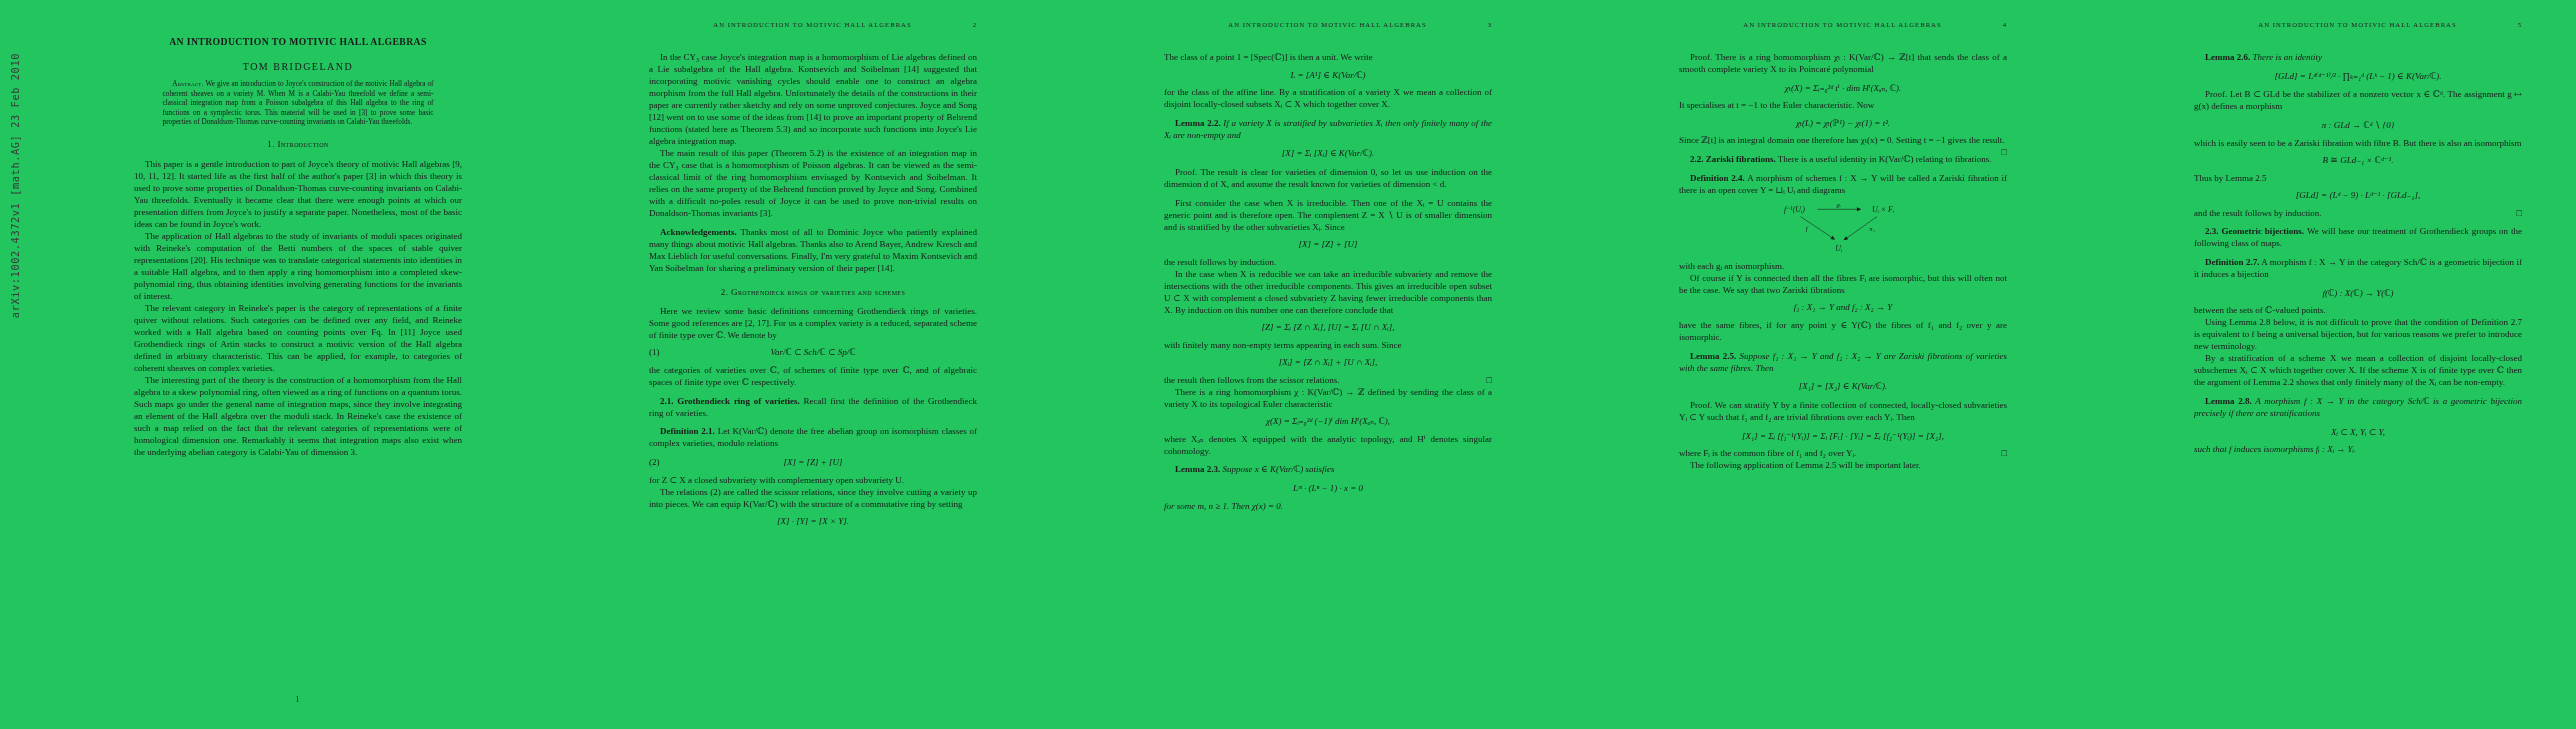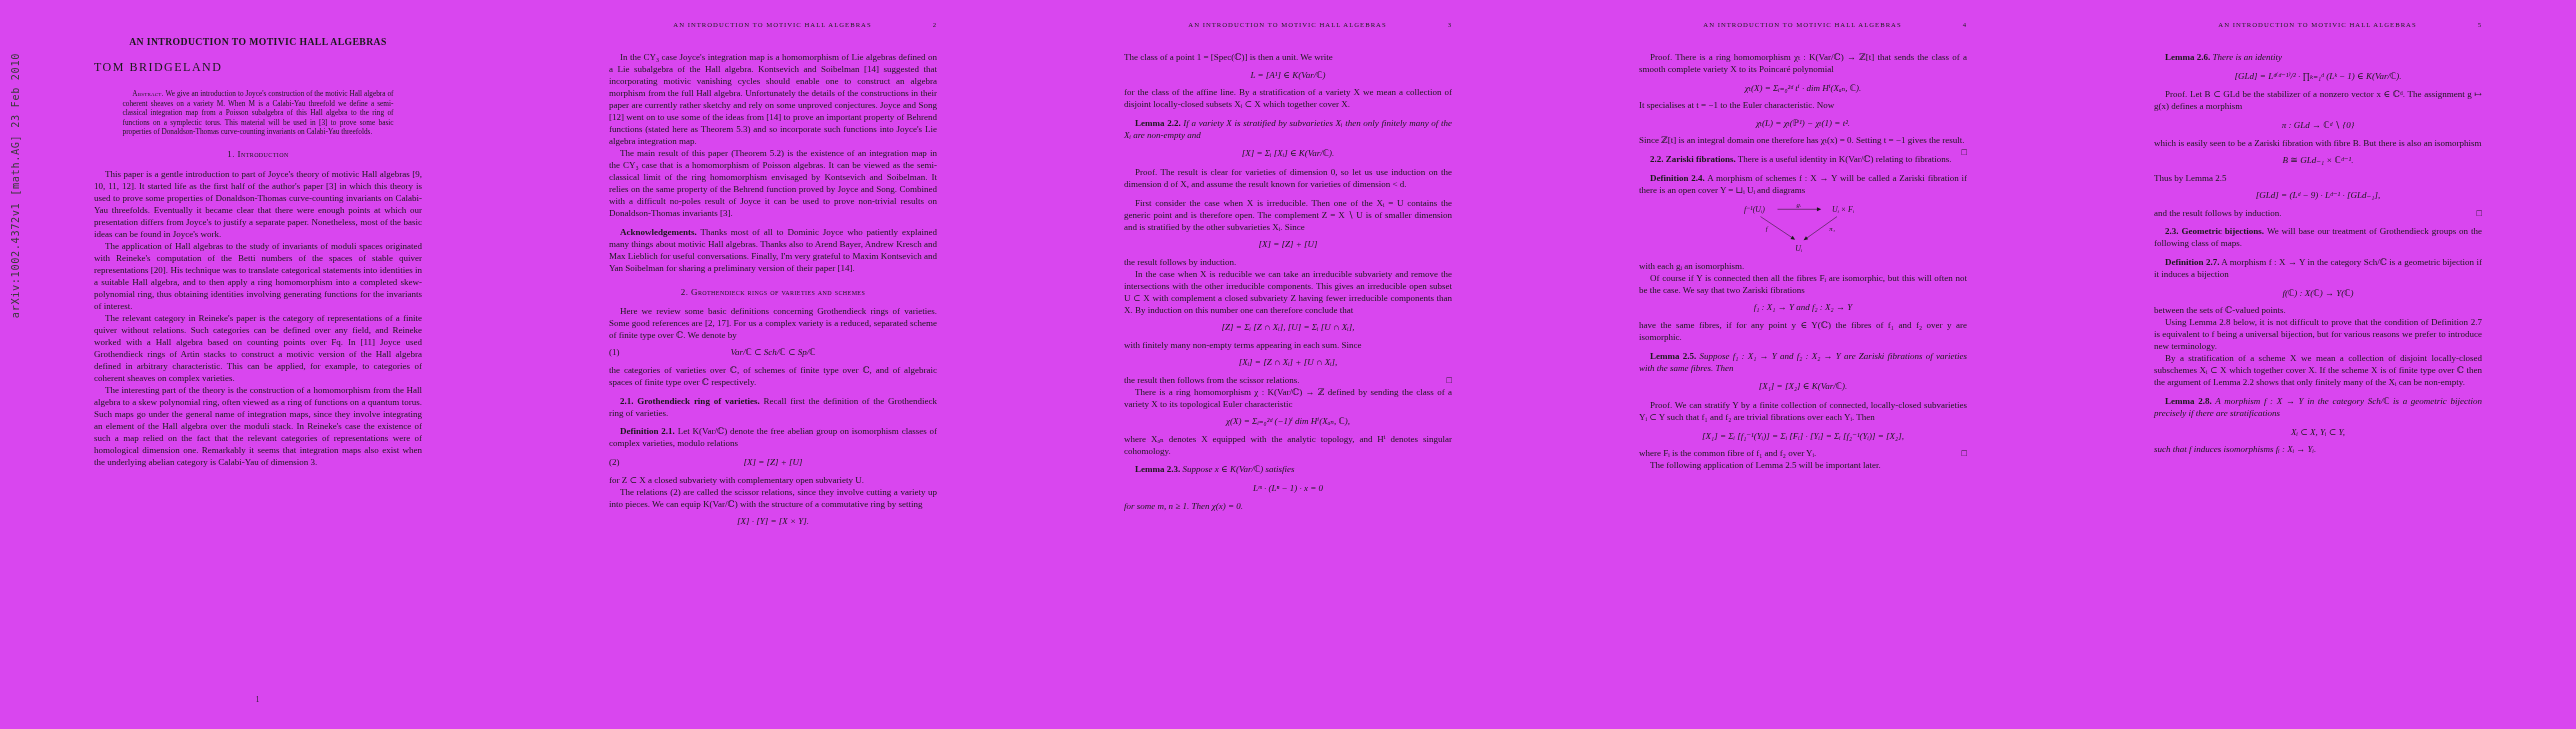--- a/index.html
+++ b/index.html
@@ -1,23 +1,24 @@
 <!DOCTYPE html>
 <html style="font-size:9.7px"><head>
 <meta charset="utf-8">
 <style>
   * { box-sizing: border-box; }
   html, body { margin: 0; padding: 0; background: #ffffff; }
   #canvas {
     position: relative;
     width: 2576px;
     height: 729px;
-    background: #d946ef;
+    background: #22c55e;
     color: #1a1a1a;
     font-family: "Liberation Serif", "DejaVu Serif", "DejaVu Sans", serif;
+    padding-left: 40px;
   }
   #stamp {
     position: absolute;
     left: 8.5px;
     top: 53px;
     writing-mode: vertical-rl;
     transform: rotate(180deg);
     font-family: "DejaVu Sans Mono", monospace;
     font-size: 10.3px;
     letter-spacing: 0.6px;
@@ -30,21 +31,21 @@
     position: absolute; top: 20.7px; left: 94px; right: 94px;
     text-align: center; font-size: 6.7px; letter-spacing: 1px; color: #222;
   }
   .runhead .pgnum { position: absolute; right: 0; top: 0; letter-spacing: 0; }
   .content {
     position: absolute; top: 51px; left: 94px; width: 328px;
     font-size: 9px; line-height: 12px; text-align: justify;
   }
   .content.first { top: 36px; }
   .title { text-align: center; font-weight: bold; font-size: 9.7px; letter-spacing: 0.4px; margin: 0 0 13.4px; text-indent: 0; }
-  .author { font-size: 12px; letter-spacing: 1.5px; margin: 0 0 16px; text-indent: 0; }
+  .author { text-align: center; font-size: 10px; letter-spacing: 1.5px; margin: 0 0 6px; text-indent: 0; }
   .abstract { width: 271px; margin: 0 auto 12px; font-size: 7.3px; line-height: 9.4px; text-align: justify; text-indent: 9.7px; }
   .abs-label { font-variant: small-caps; letter-spacing: 0.2px; }
   .p { margin: 0; text-indent: 11px; }
   .cont { text-indent: 0; }
   .disp { margin: 5.5px 0; text-align: center; font-style: italic; position: relative; text-indent: 0; }
   .disp .eqn { position: absolute; left: 0; top: 0; font-style: normal; }
   .sec { margin: 12px 0 7.3px; text-align: center; font-variant: small-caps; letter-spacing: 0.4px; text-indent: 0; }
   .thm { margin: 6.7px 0; text-indent: 11px; }
   .thm-label { font-weight: bold; }
   .it { font-style: italic; }

